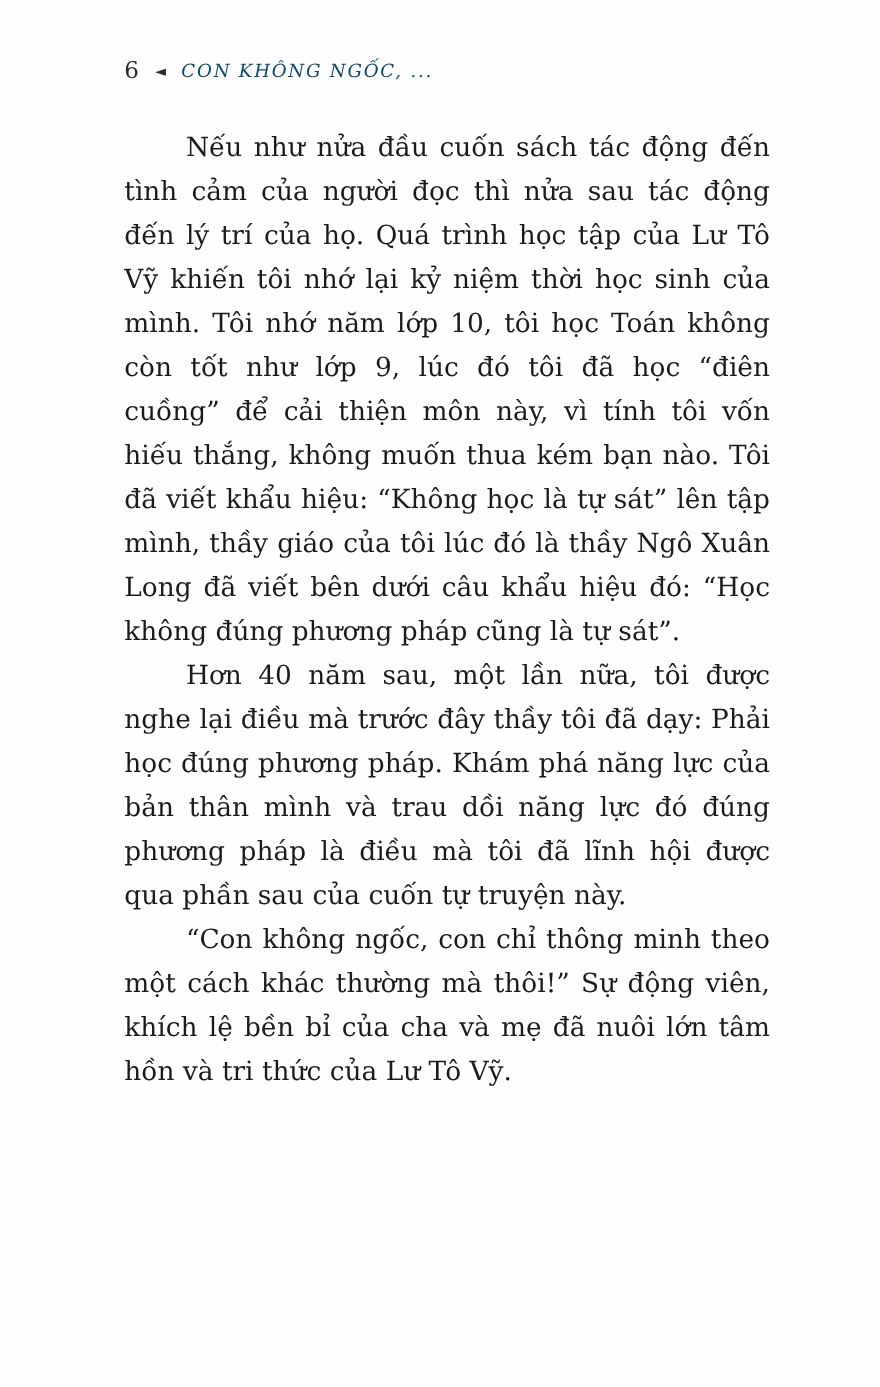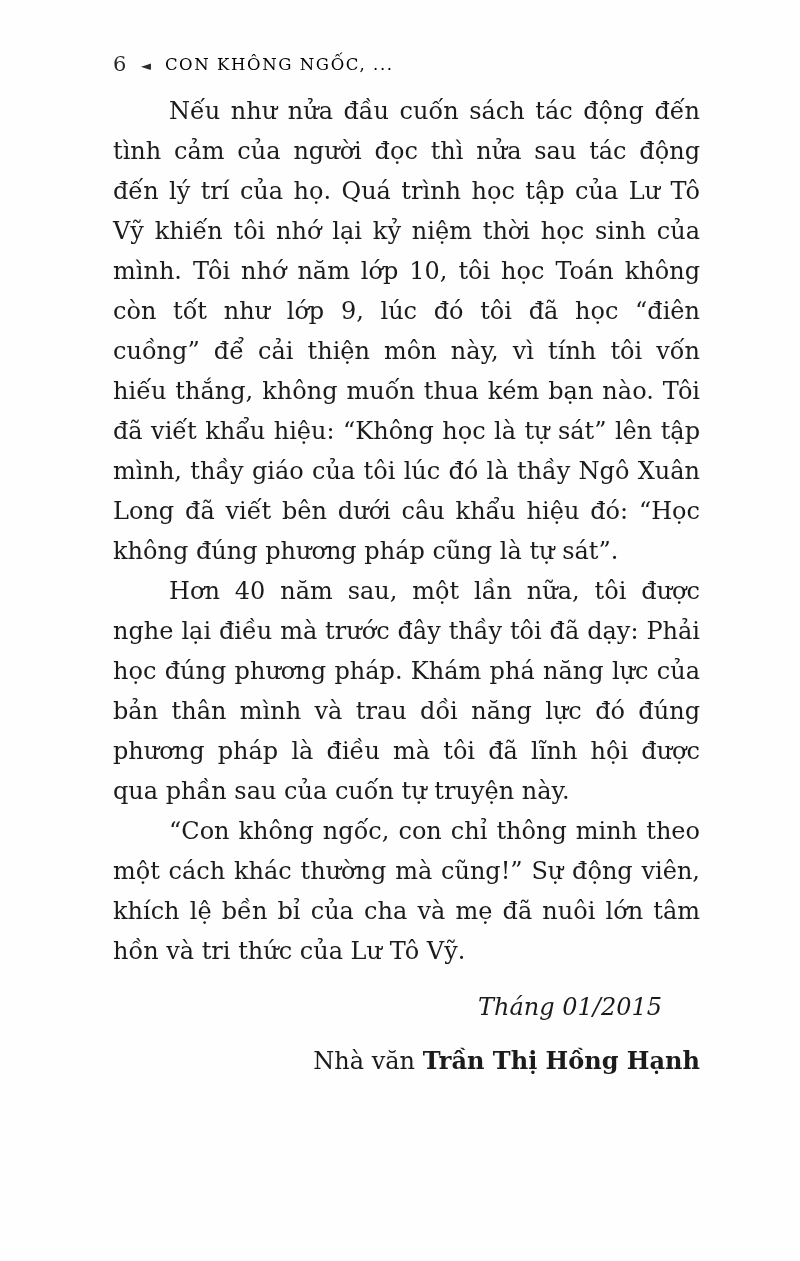--- a/index.html
+++ b/index.html
@@ -31,24 +31,25 @@
   }
   .running-header .arrow {
     font-size: 13px;
     position: relative;
     top: 1px;
     color: #2a2a2a;
   }
   .running-header .running-title {
     font-size: 16.5px;
     letter-spacing: 1.6px;
-    color: #000000;
+    color: #0c4a6e;
+    font-style: italic;
   }
   .content {
-    margin-top: 15px;
+    margin-top: 38px;
     width: 587px;
   }
   .content p {
     margin: 0;
     font-size: 24px;
     line-height: 40px;
     text-align: justify;
     text-indent: 56px;
     color: #1b1b1b;
   }
@@ -81,23 +82,17 @@
 
   <div class="running-header">
     <span class="page-num">6</span>
     <span class="arrow">◄</span>
     <span class="running-title">CON KHÔNG NGỐC, ...</span>
   </div>
 
   <div class="content">
     <p>Nếu như nửa đầu cuốn sách tác động đến tình cảm của người đọc thì nửa sau tác động đến lý trí của họ. Quá trình học tập của Lư Tô Vỹ khiến tôi nhớ lại kỷ niệm thời học sinh của mình. Tôi nhớ năm lớp 10, tôi học Toán không còn tốt như lớp 9, lúc đó tôi đã học “điên cuồng” để cải thiện môn này, vì tính tôi vốn hiếu thắng, không muốn thua kém bạn nào. Tôi đã viết khẩu hiệu: “Không học là tự sát” lên tập mình, thầy giáo của tôi lúc đó là thầy Ngô Xuân Long đã viết bên dưới câu khẩu hiệu đó: “Học không đúng phương pháp cũng là tự sát”.</p>
     <p>Hơn 40 năm sau, một lần nữa, tôi được nghe lại điều mà trước đây thầy tôi đã dạy: Phải học đúng phương pháp. Khám phá năng lực của bản thân mình và trau dồi năng lực đó đúng phương pháp là điều mà tôi đã lĩnh hội được qua phần sau của cuốn tự truyện này.</p>
-    <p>“Con không ngốc, con chỉ thông minh theo một cách khác thường mà cũng!” Sự động viên, khích lệ bền bỉ của cha và mẹ đã nuôi lớn tâm hồn và tri thức của Lư Tô Vỹ.</p>
+    <p>“Con không ngốc, con chỉ thông minh theo một cách khác thường mà thôi!” Sự động viên, khích lệ bền bỉ của cha và mẹ đã nuôi lớn tâm hồn và tri thức của Lư Tô Vỹ.</p>
   </div>
 
-  <div class="byline-block">
-    <div class="date-line">Tháng 01/2015</div>
-    <div class="signature-line">
-      <span class="sig-prefix">Nhà văn </span><span class="sig-name">Trần Thị Hồng Hạnh</span>
-    </div>
-  </div>
 
 </div>
 
 </body></html>

